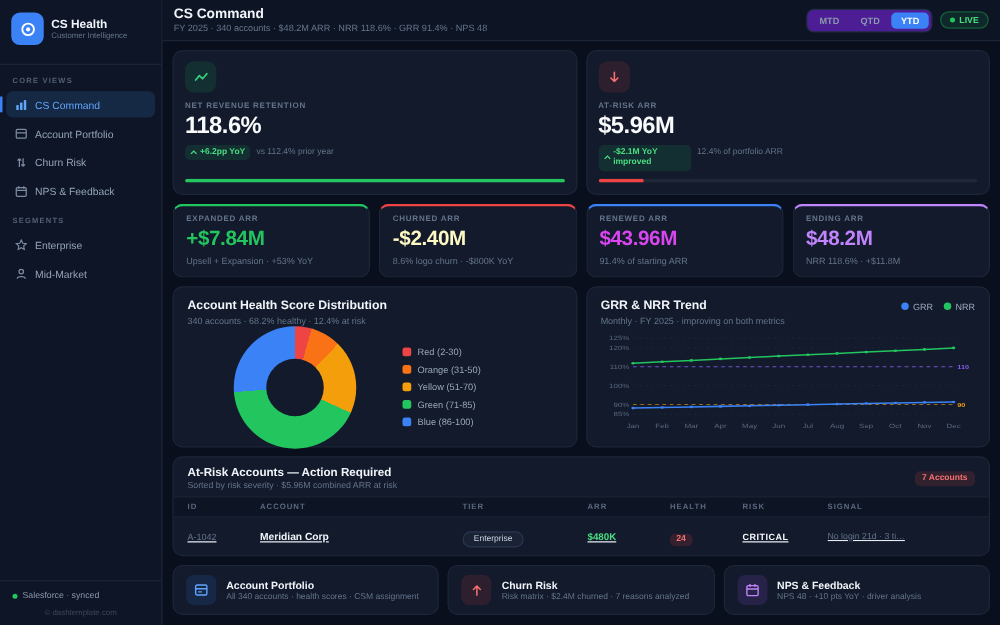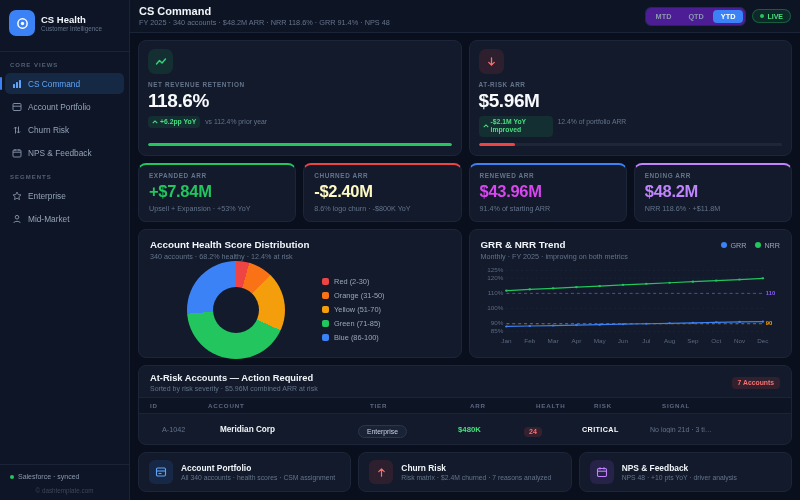--- a/index.html
+++ b/index.html
@@ -83,21 +83,21 @@
 
   
   .table-card { padding:0; overflow:hidden; }
   .table-head { display:flex; justify-content:space-between; align-items:center; padding:7px 11px 5px; }
   .tbl-title { font-size:9.3px; font-weight:bold; color:#f1f5f9; }
   .tbl-sub { font-size:7px; color:#64748b; margin-top:2px; }
   .accounts-badge { font-size:6.8px; font-weight:bold; color:#f87171; background:rgba(239,68,68,.14); border-radius:4px; padding:2.5px 6px; }
   .tgrid { display:grid; grid-template-columns:58px 1fr 100px 66px 58px 68px 118px; align-items:center; }
   .tgrid.hdr { background:#0d1424; border-top:1px solid #1b2436; border-bottom:1px solid #1b2436; padding:4px 11px; }
   .th { font-size:6.2px; font-weight:bold; letter-spacing:.8px; color:#5b6880; }
-  .tgrid.row { padding:6px 23px; cursor:pointer; }
+  .tgrid.row { padding:6px 11px; cursor:pointer;text-decoration:underline; }
   .td { font-size:7.8px; color:#cbd5e1; }
   .td.id { color:#64748b; font-size:7.2px; }
   .td.acct { font-weight:bold; color:#f1f5f9; font-size:8.2px; }
   .tier-pill { display:inline-block; font-size:6.8px; color:#cbd5e1; background:#1a2336; border:1px solid #2a3650; border-radius:999px; padding:2px 8px; }
   .arr-val { color:#4ade80; font-weight:bold; font-size:7.8px; }
   .health-pill { display:inline-block; font-size:7px; font-weight:bold; color:#f87171; background:rgba(239,68,68,.16); border-radius:4px; padding:1.5px 5px; }
   .risk-val { font-size:7.2px; font-weight:800; color:#f8fafc; letter-spacing:.4px; }
   .signal-val { font-size:7px; color:#64748b; white-space:nowrap; overflow:hidden; text-overflow:ellipsis; }
 
   

